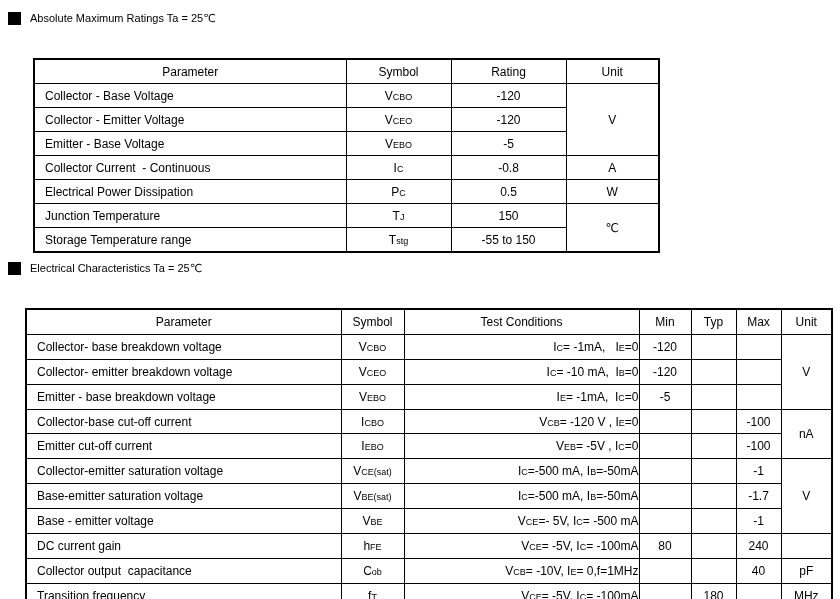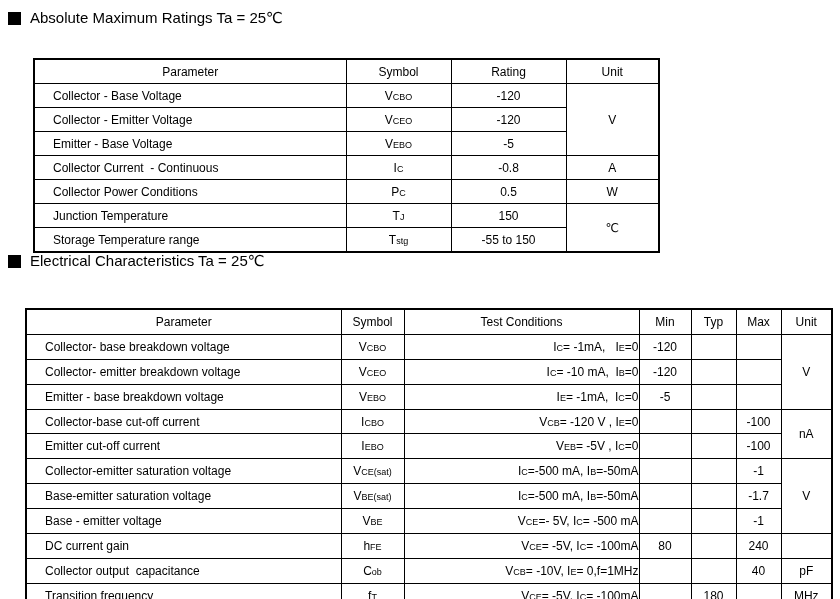--- a/index.html
+++ b/index.html
@@ -10,31 +10,31 @@
     position: relative;
     font-family: "Liberation Sans", "DejaVu Sans", sans-serif;
     color: #000000;
     -webkit-font-smoothing: antialiased;
   }
   .section-title {
     position: absolute;
     display: flex;
     align-items: center;
     gap: 9px;
-    font-size: 15px;
+    font-size: 11px;
     line-height: 20px;
     white-space: nowrap;
   }
   .marker {
     width: 13px; height: 13px;
     background: #000000;
     flex: 0 0 auto;
   }
   #title-1 { left: 8px; top: 8px; }
-  #title-2 { left: 8px; top: 251px; }
+  #title-2 { left: 8px; top: 258px; }
 
   table {
     position: absolute;
     border-collapse: collapse;
     table-layout: fixed;
     border: 2px solid #000000;
     font-size: 12px;
     margin-top: 20px;
   }
   td, th {
@@ -43,21 +43,21 @@
     text-align: center;
     vertical-align: middle;
     padding: 0;
     overflow: hidden;
     white-space: nowrap;
   }
   #table-1 { left: 33px; top: 38px; width: 625px; }
   #table-1 td, #table-1 th { height: 23px; }
   #table-2 { left: 25px; top: 288px; width: 806px; }
   #table-2 td, #table-2 th { height: 23.9px; }
-  .param { text-align: left; padding-left: 18px; }
+  .param { text-align: left; padding-left: 10px; }
   .cond  { text-align: right; padding-left: 8px; }
   .sb { font-size: 9px; letter-spacing: 0; }
   .cliprow td { height: 12px; }
 </style>
 </head>
 <body>
 
 <div class="section-title" id="title-1">
   <span class="marker"></span>
   <span>Absolute Maximum Ratings Ta = 25℃</span>
@@ -93,21 +93,21 @@
     <td><span>V</span><span class="sb">EBO</span></td>
     <td>-5</td>
   </tr>
   <tr>
     <td class="param">Collector Current&nbsp; - Continuous</td>
     <td><span>I</span><span class="sb">C</span></td>
     <td>-0.8</td>
     <td>A</td>
   </tr>
   <tr>
-    <td class="param">Collector Power Conditions</td>
+    <td class="param">Electrical Power Dissipation</td>
     <td><span>P</span><span class="sb">C</span></td>
     <td>0.5</td>
     <td>W</td>
   </tr>
   <tr>
     <td class="param">Junction Temperature</td>
     <td><span>T</span><span class="sb">J</span></td>
     <td>150</td>
     <td rowspan="2">℃</td>
   </tr>

